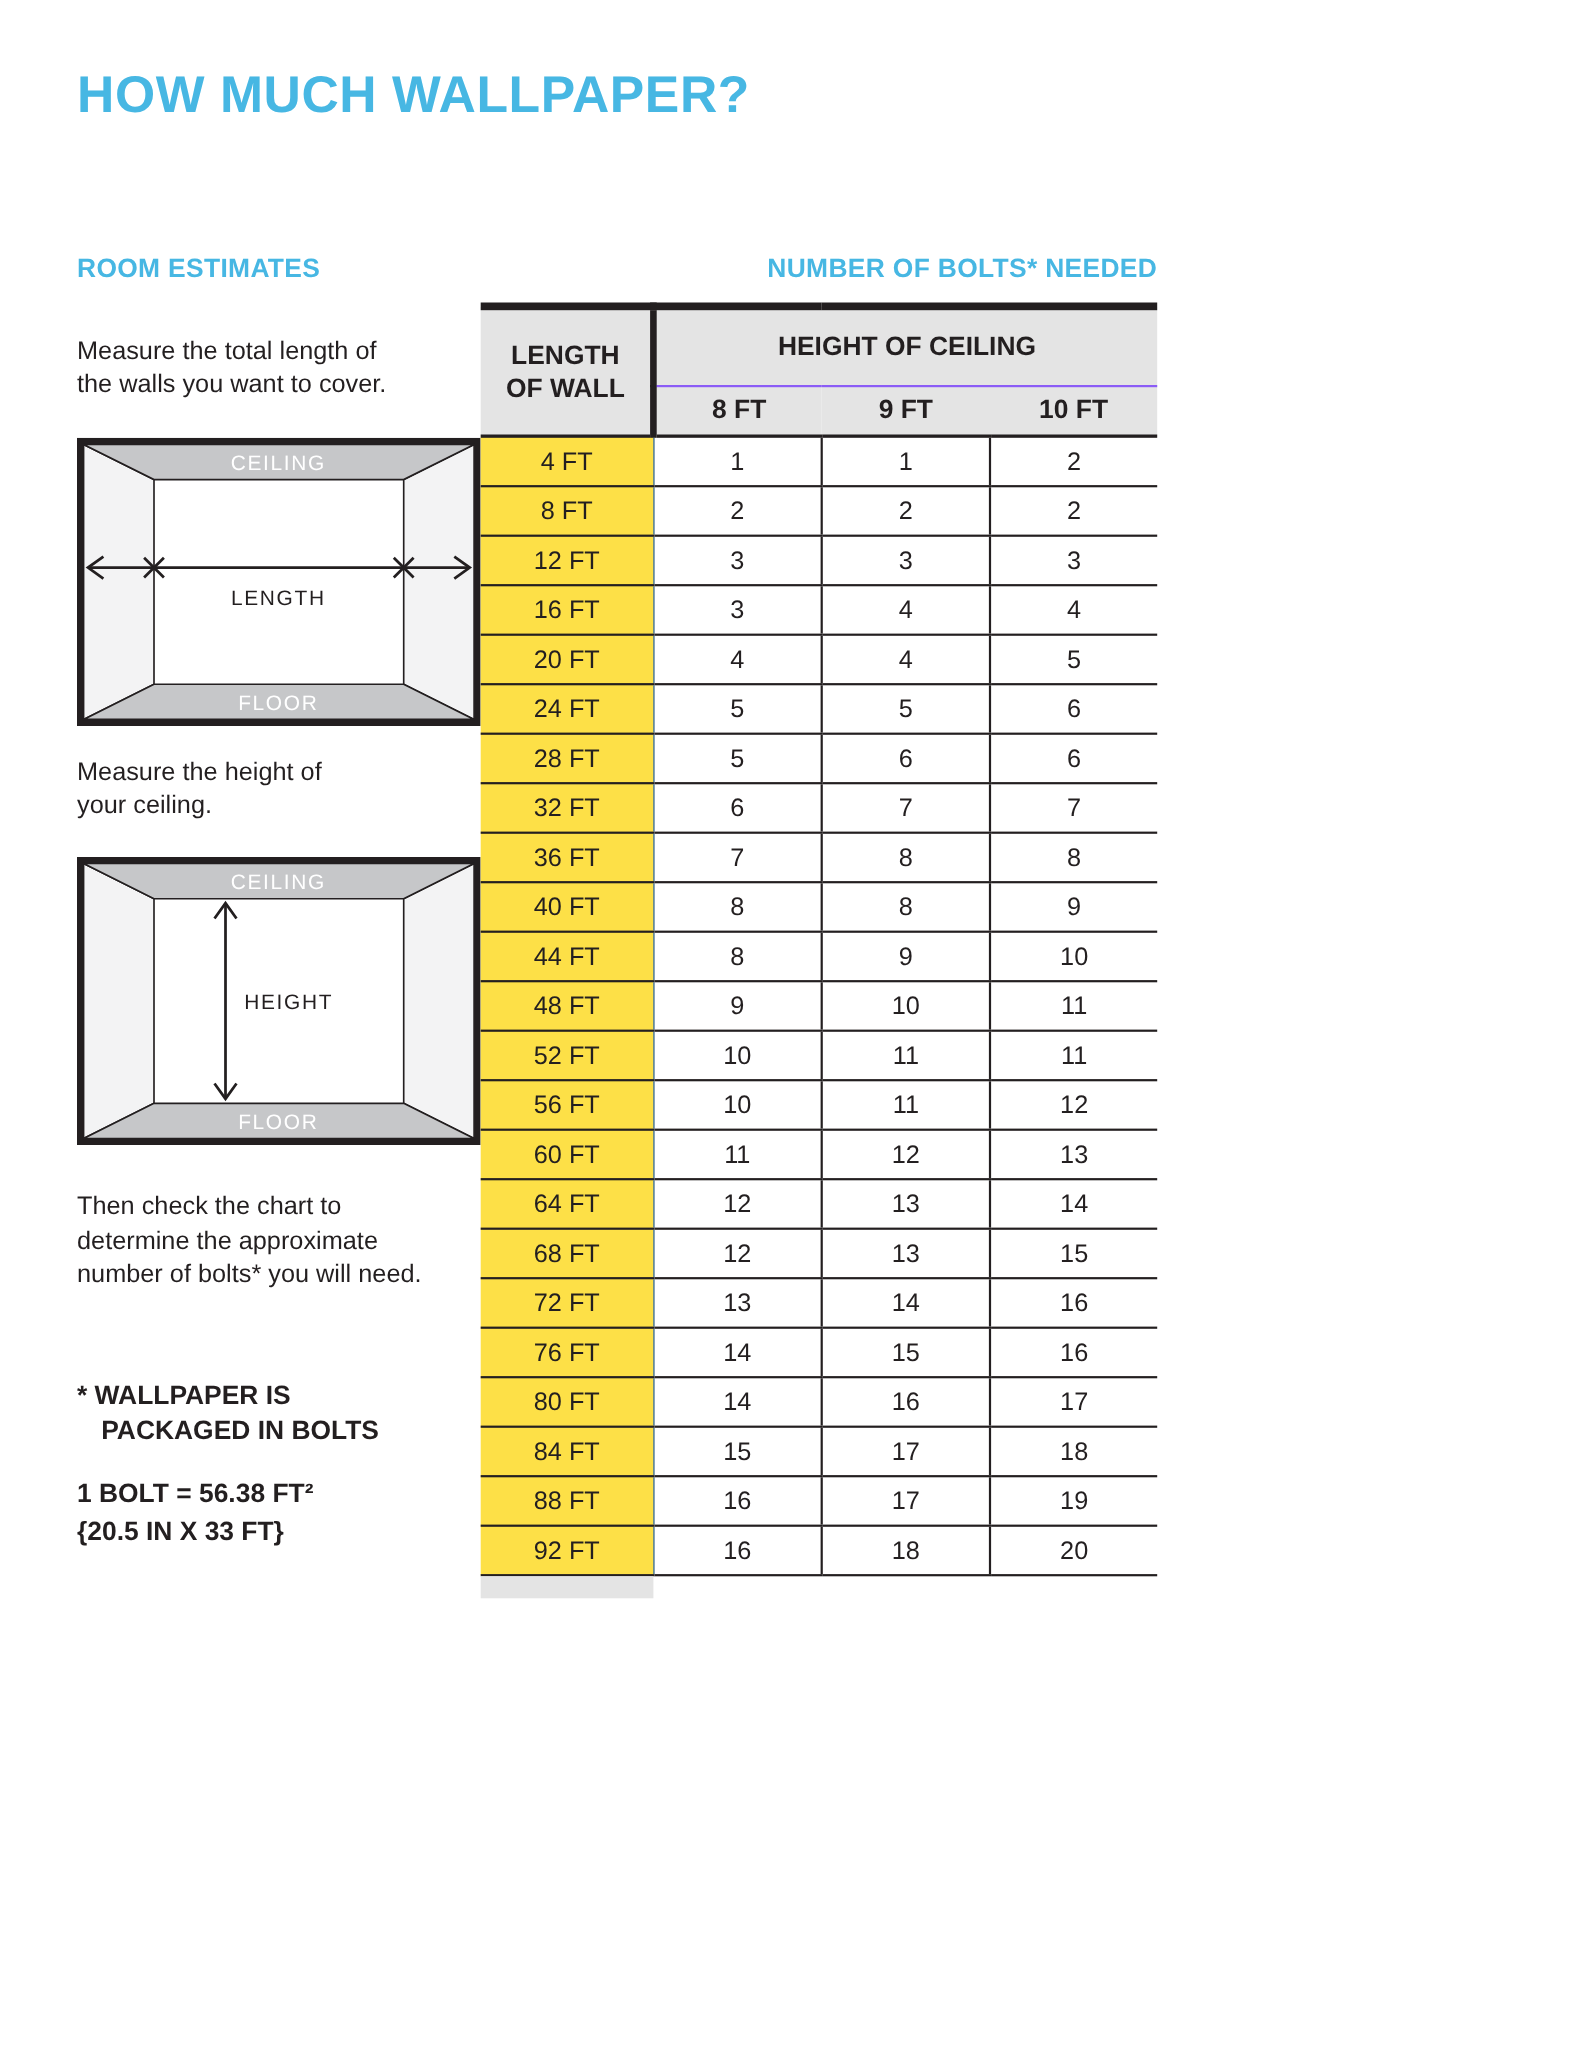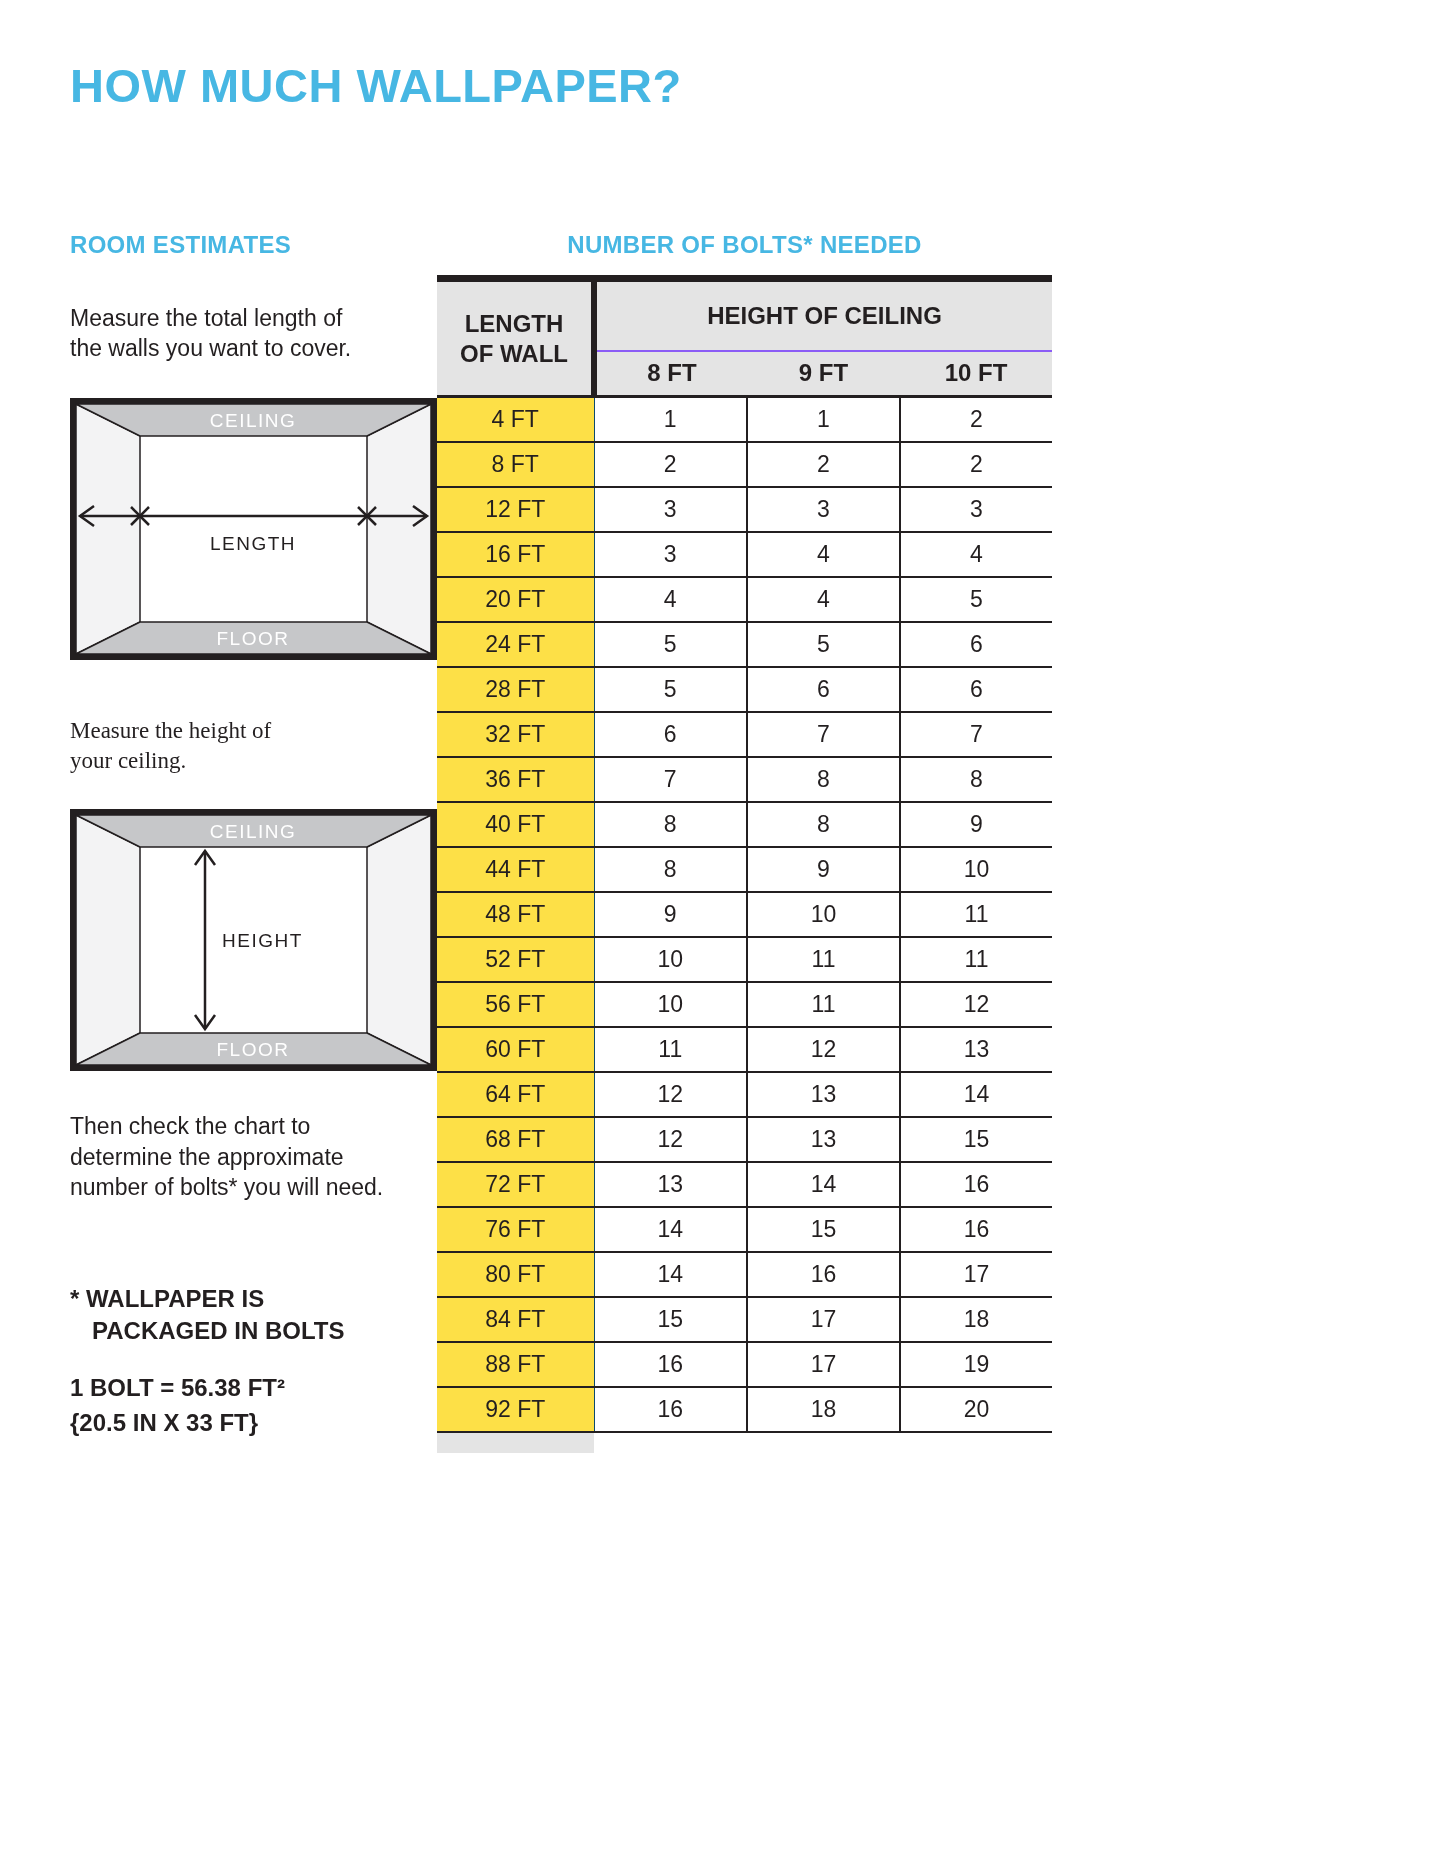--- a/index.html
+++ b/index.html
@@ -25,30 +25,30 @@
   .left-col  { flex: 0 0 367px; width: 367px; }
   .right-col { flex: 0 0 615px; width: 615px; }
 
   .section-heading {
     margin: 0;
     font-size: 24px;
     font-weight: bold;
     color: #47b7e3;
     letter-spacing: 0.3px;
   }
-  .right-col .section-heading { text-align: center; }
+  .right-col .section-heading { text-align: right; }
 
   .para {
     margin: 0;
     font-size: 23px;
     line-height: 1.32;
     white-space: pre-line;
   }
   .para1 { margin-top: 44px; }
-  .para2 { margin-top: 56px; font-family: Liberation Serif, serif; }
+  .para2 { margin-top: 26px; }
   .para3 { margin-top: 40px; }
 
   .diagram { display: block; margin-top: 34px; }
   .diagram2 { margin-top: 33px; }
 
   .svg-label-white { fill: #ffffff; font-size: 19px; letter-spacing: 1.5px; }
   .svg-label-dark  { fill: #231f20; font-size: 19px; letter-spacing: 1.5px; }
 
   .note { margin-top: 80px; font-size: 24px; font-weight: bold; line-height: 1.35; }
   .note-line2 { margin-left: 22px; }

